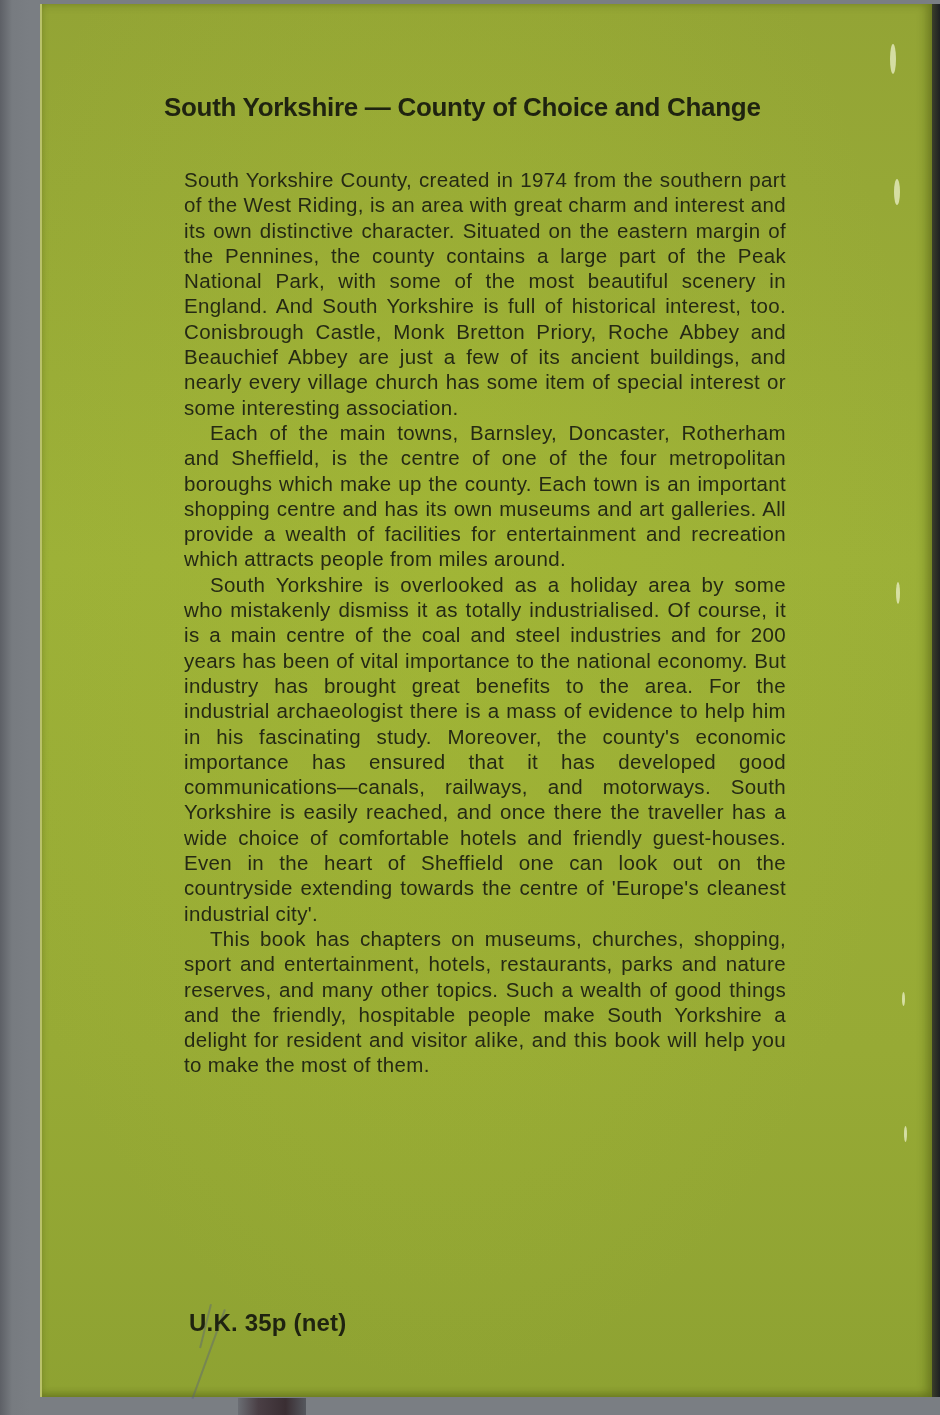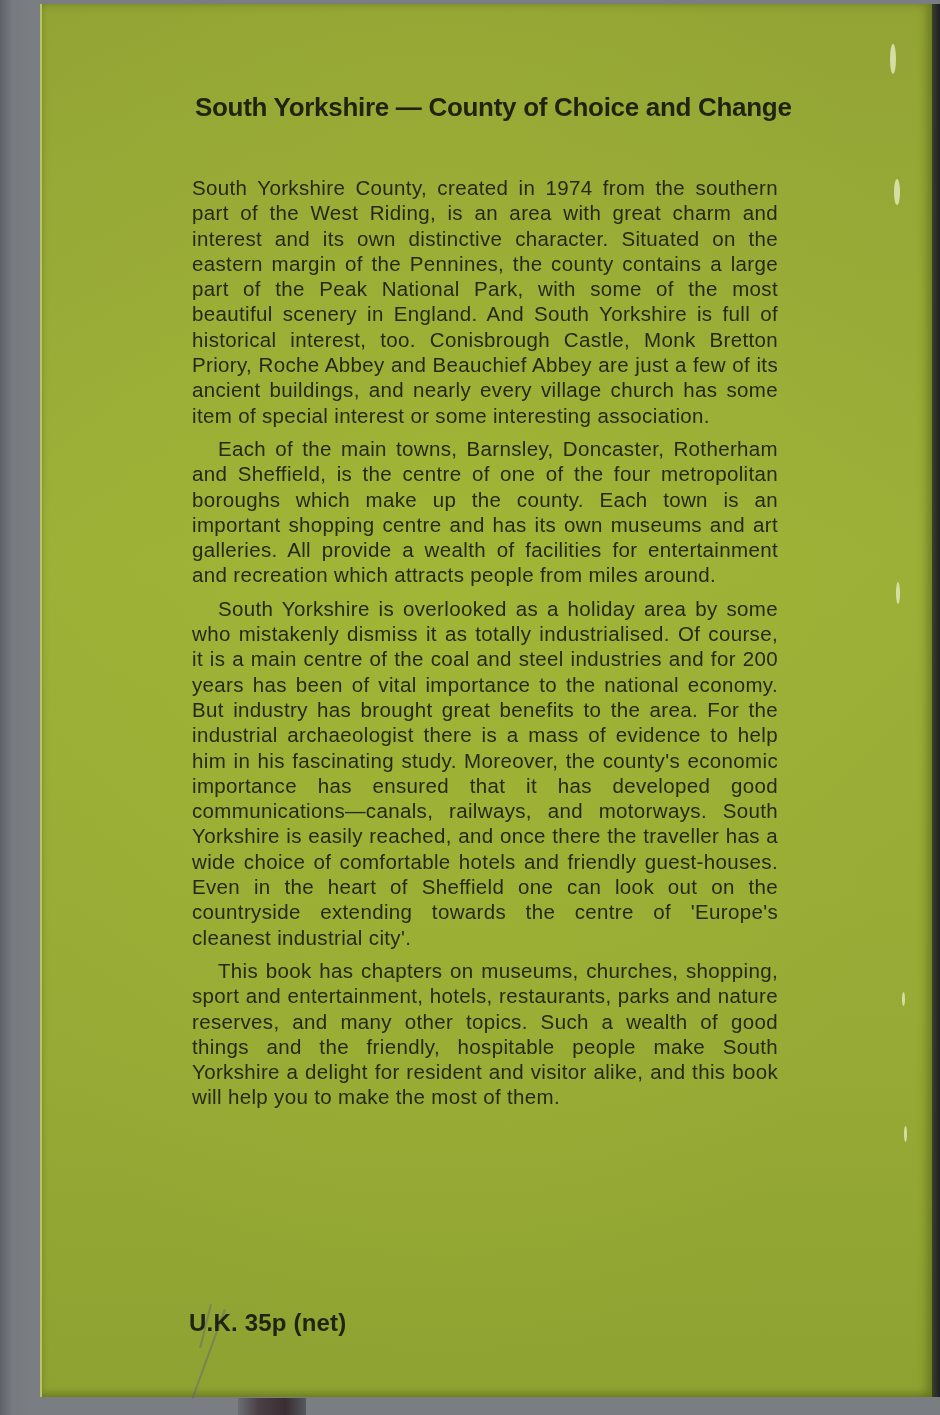--- a/index.html
+++ b/index.html
@@ -44,21 +44,21 @@
       background: rgba(235, 240, 200, 0.75);
     }
     .scuff {
       position: absolute;
       width: 2px;
       background: rgba(90, 100, 120, 0.45);
       transform-origin: top left;
     }
     .title {
       position: absolute;
-      left: 195px;
+      left: 164px;
       top: 92px;
       width: 602px;
       font-family: "Liberation Sans", sans-serif;
       font-weight: bold;
       font-size: 26px;
       line-height: 31px;
       color: #1f2310;
       text-align: justify;
       text-align-last: left;
       letter-spacing: -0.3px;
@@ -68,21 +68,21 @@
       left: 184px;
       top: 167px;
       width: 602px;
       font-family: "Liberation Sans", sans-serif;
       font-size: 20.5px;
       line-height: 25.3px;
       color: #252914;
       letter-spacing: 0.35px;
     }
     .body-text p {
-      margin: 8px;
+      margin: 0;
       text-align: justify;
     }
     .body-text p + p {
       text-indent: 26px;
     }
     .price {
       position: absolute;
       left: 189px;
       top: 1309px;
       font-family: "Liberation Sans", sans-serif;

